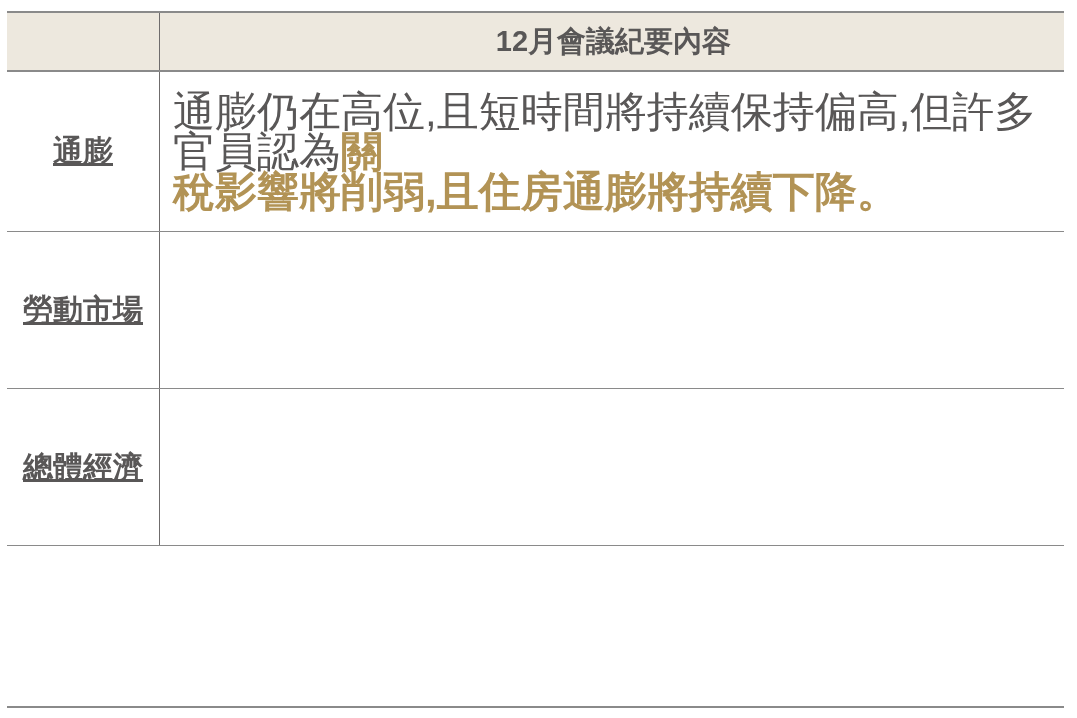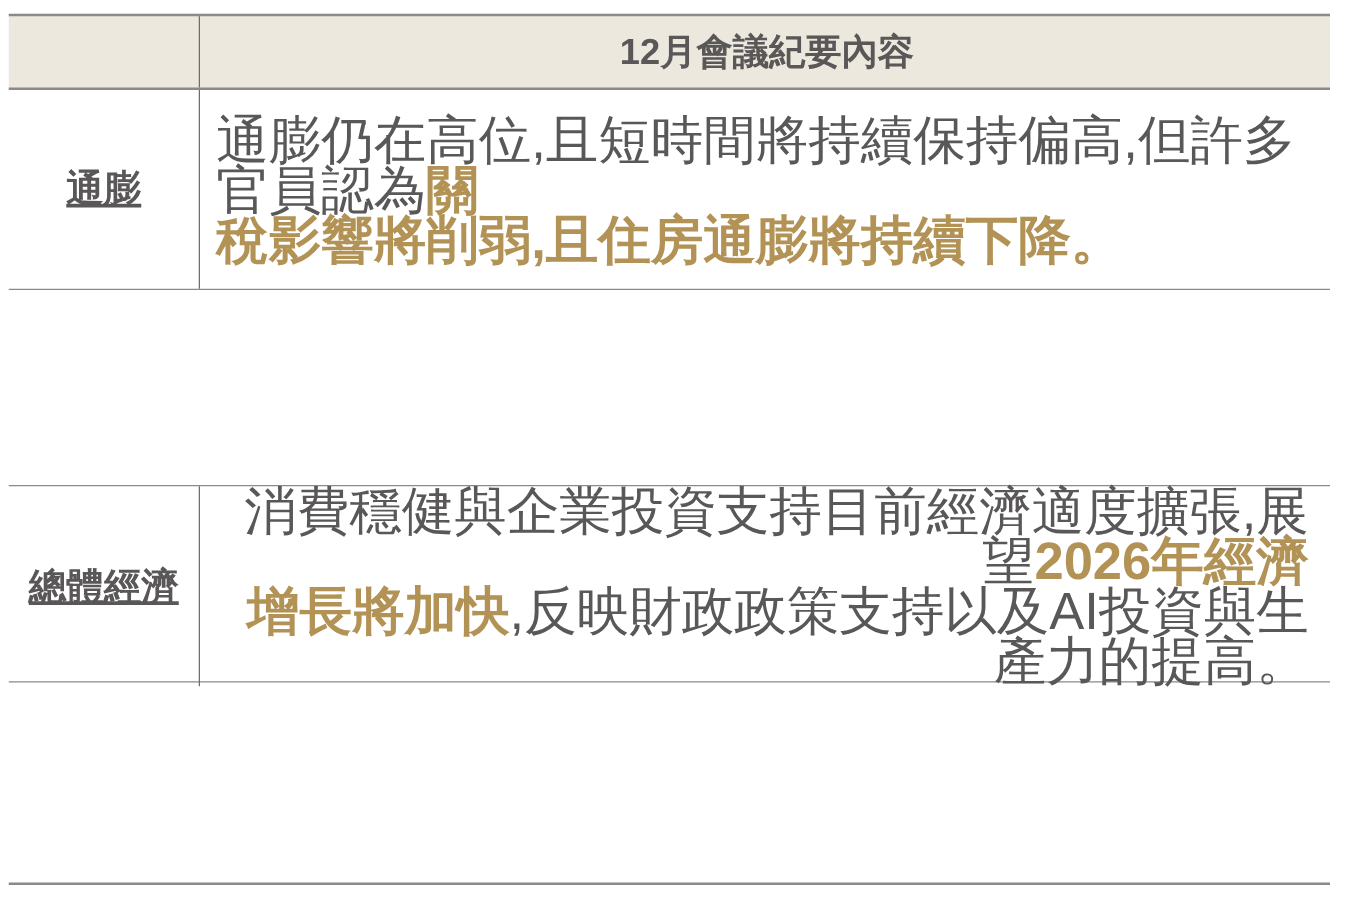--- a/index.html
+++ b/index.html
@@ -89,27 +89,24 @@
 
     <div class="row body-row r1">
       <div class="label-cell">通膨</div>
       <div class="content-cell">
         <p><span class="seg-normal">通膨仍在高位,且短時間將持續保持偏高,但許多官員認為</span><span class="seg-highlight">關
 稅影響將削弱,且住房通膨將持續下降。</span></p>
       </div>
     </div>
 
     <div class="row body-row r2">
+      <div class="label-cell">勞動市場</div>
     </div>
 
     <div class="row body-row r3">
       <div class="label-cell">總體經濟</div>
-      <div class="content-cell">
-        <p><span class="seg-normal">消費穩健與企業投資支持目前經濟適度擴張,展望</span><span class="seg-highlight">2026年經濟
-增長將加快</span><span class="seg-normal">,反映財政政策支持以及AI投資與生產力的提高。</span></p>
-      </div>
     </div>
 
     <div class="row body-row r4">
     </div>
 
   </div>
 </div>
 
 </body></html>

